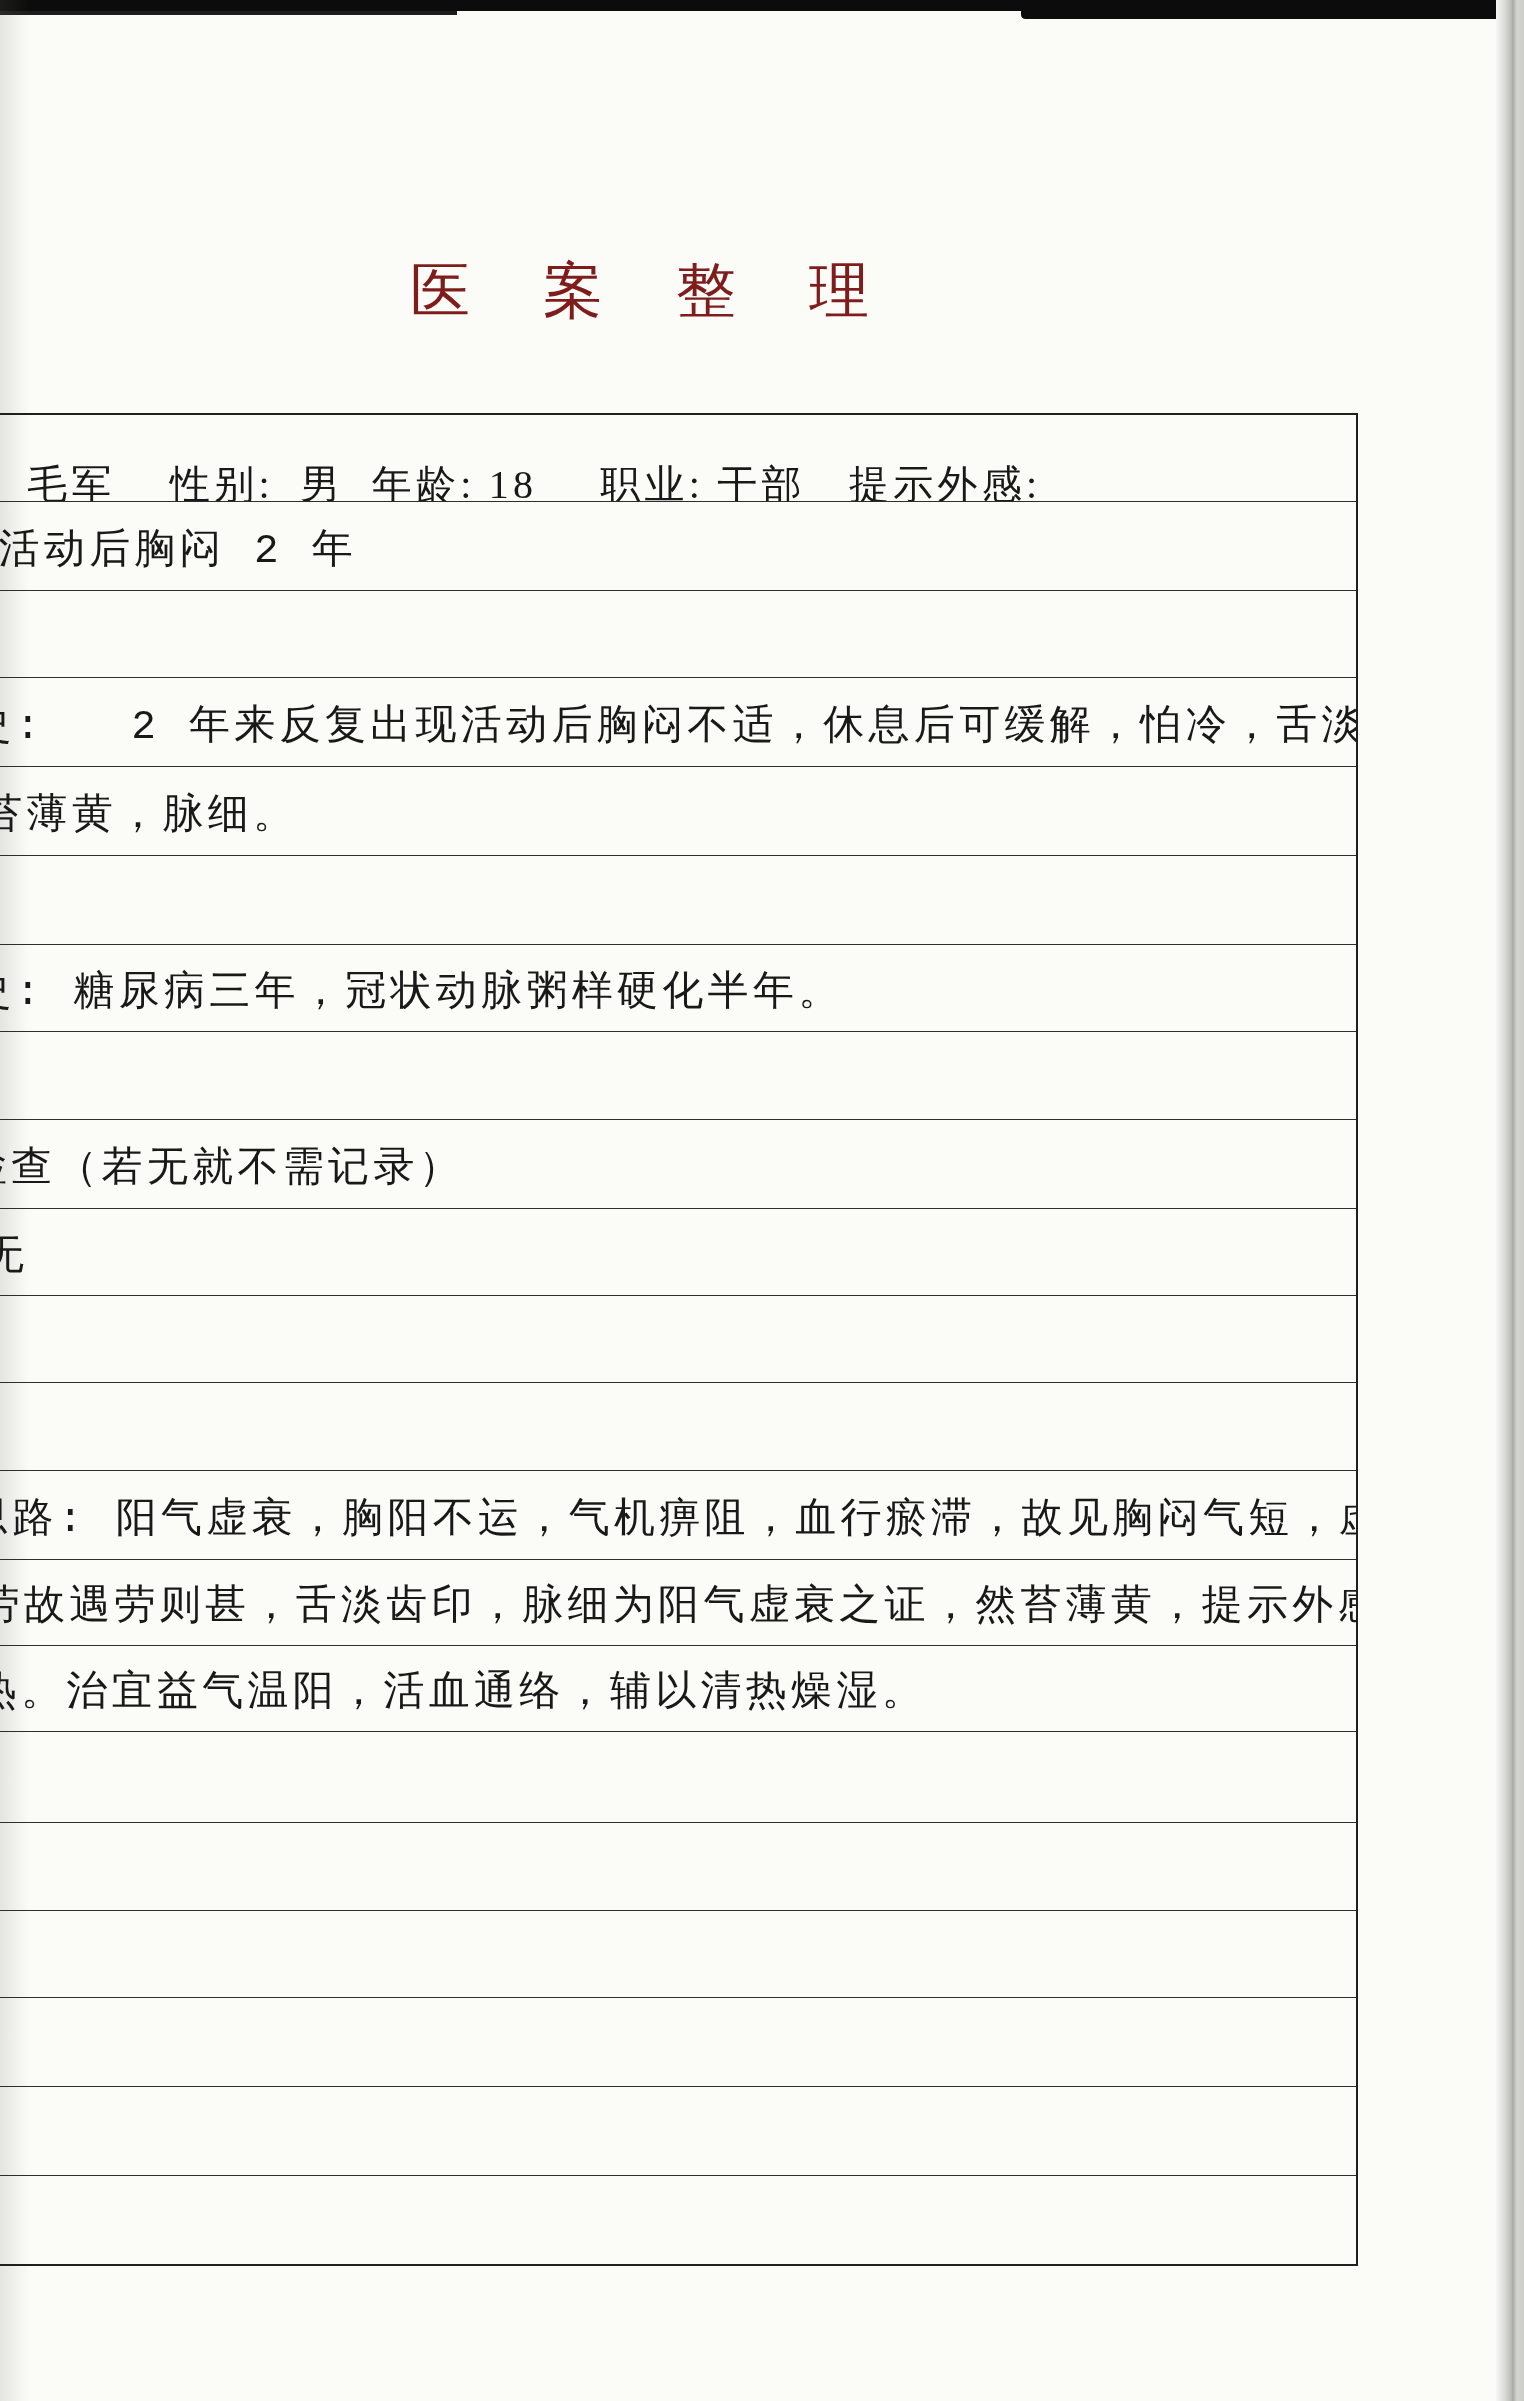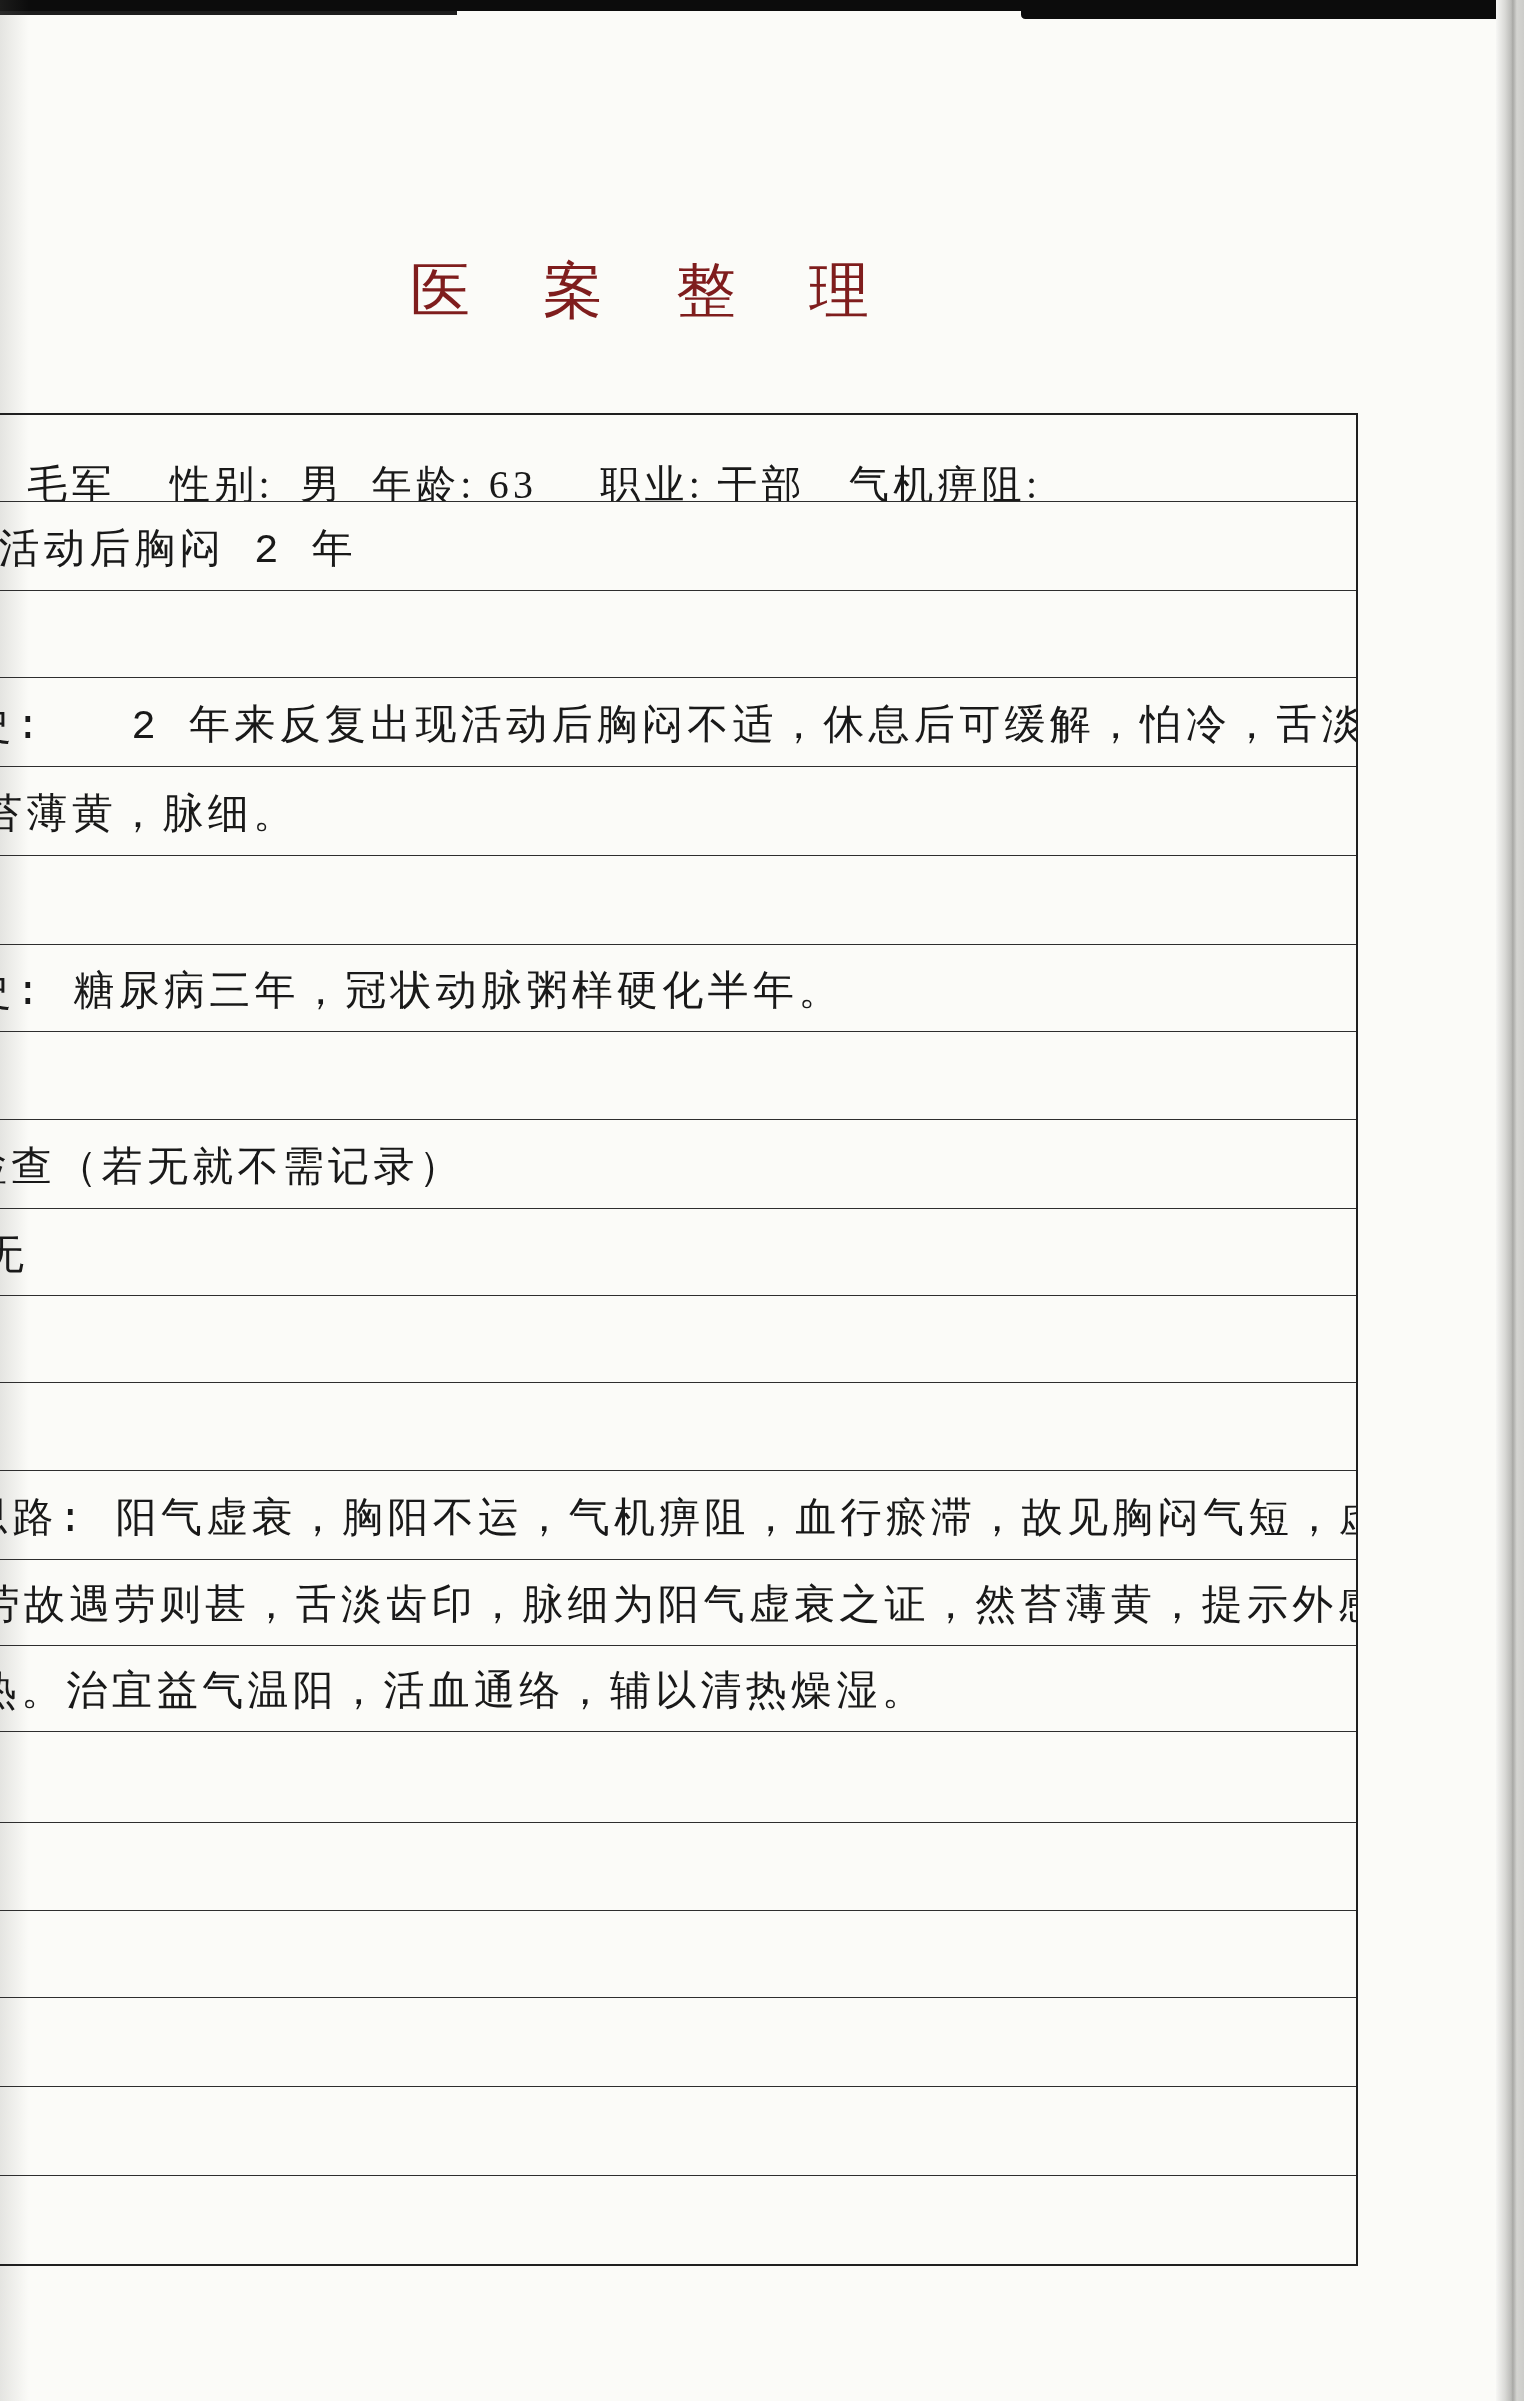--- a/index.html
+++ b/index.html
@@ -61,24 +61,24 @@
 
 <div class="title">医案整理</div>
 
 <div class="sheet">
 
   <div class="row fields" style="height:87px">
     <span style="margin-left:33px">毛军</span>
     <span style="margin-left:54px">性别:</span>
     <span style="margin-left:26.4px">男</span>
     <span style="margin-left:27px">年龄:</span>
-    <span style="margin-left:13px">63</span>
+    <span style="margin-left:13px">18</span>
     <span style="margin-left:63px">职业:</span>
     <span style="margin-left:13px">干部</span>
-    <span style="margin-left:43px">气机痹阻:</span>
+    <span style="margin-left:43px">提示外感:</span>
   </div>
 
   <div class="row" style="height:89px">
     <span class="ln" style="margin-left:4.3px">活动后胸闷 2 年</span>
   </div>
 
   <div class="row" style="height:87px">
     <span class="ln"></span>
   </div>
 

